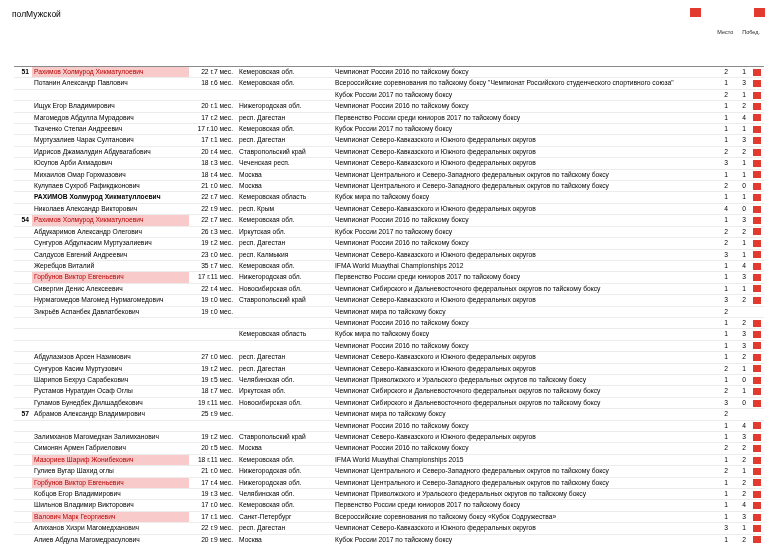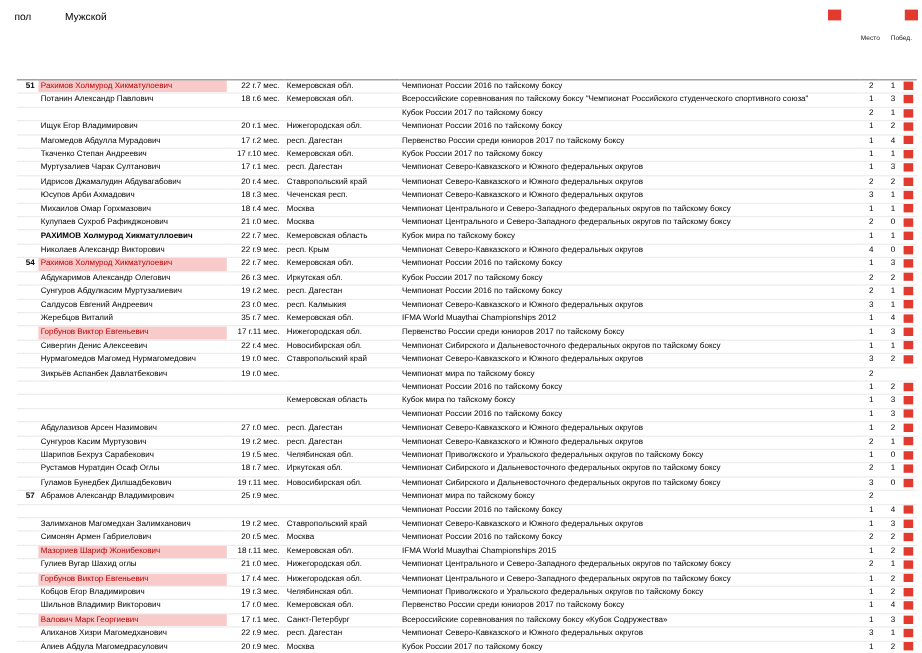--- a/index.html
+++ b/index.html
@@ -1,20 +1,20 @@
 <!DOCTYPE html>
 <html><head>
 <meta charset="utf-8">
 <style>
   * { margin:0; padding:0; box-sizing:border-box; }
   html,body { width:768px; height:544px; background:#fff; overflow:hidden;
               font-family:"Liberation Sans", sans-serif; color:#000; }
   .page { position:relative; width:768px; height:544px; background:#fff; }
 
-  .filter { position:absolute; top:9px; left:12px; font-size:8.5px; display:flex; gap:28px; }
+  .filter { position:absolute; top:9px; left:12px; font-size:8.5px; display:flex; gap:0; }
   .filter .flabel { color:#000; }
   .filter .fvalue { color:#000; }
 
   .red-sq { background:#e23a2e; display:inline-block; }
   .top-red-1 { position:absolute; top:8px; right:67px; width:11px; height:9px; }
   .top-red-2 { position:absolute; top:8px; right:3px;  width:11px; height:9px; }
 
   .value-headers { position:absolute; top:29px; right:8px; font-size:5.5px; color:#222;
                    display:flex; gap:9px; }
 

